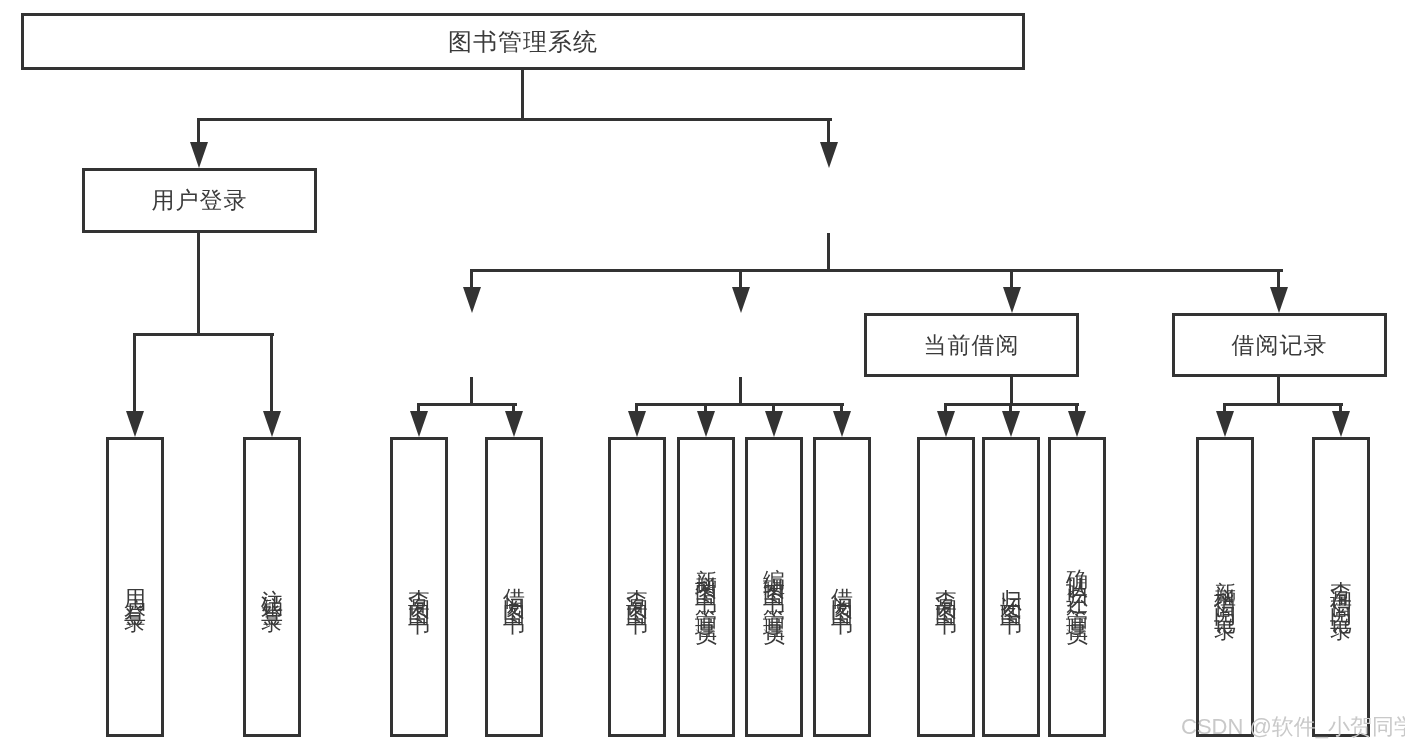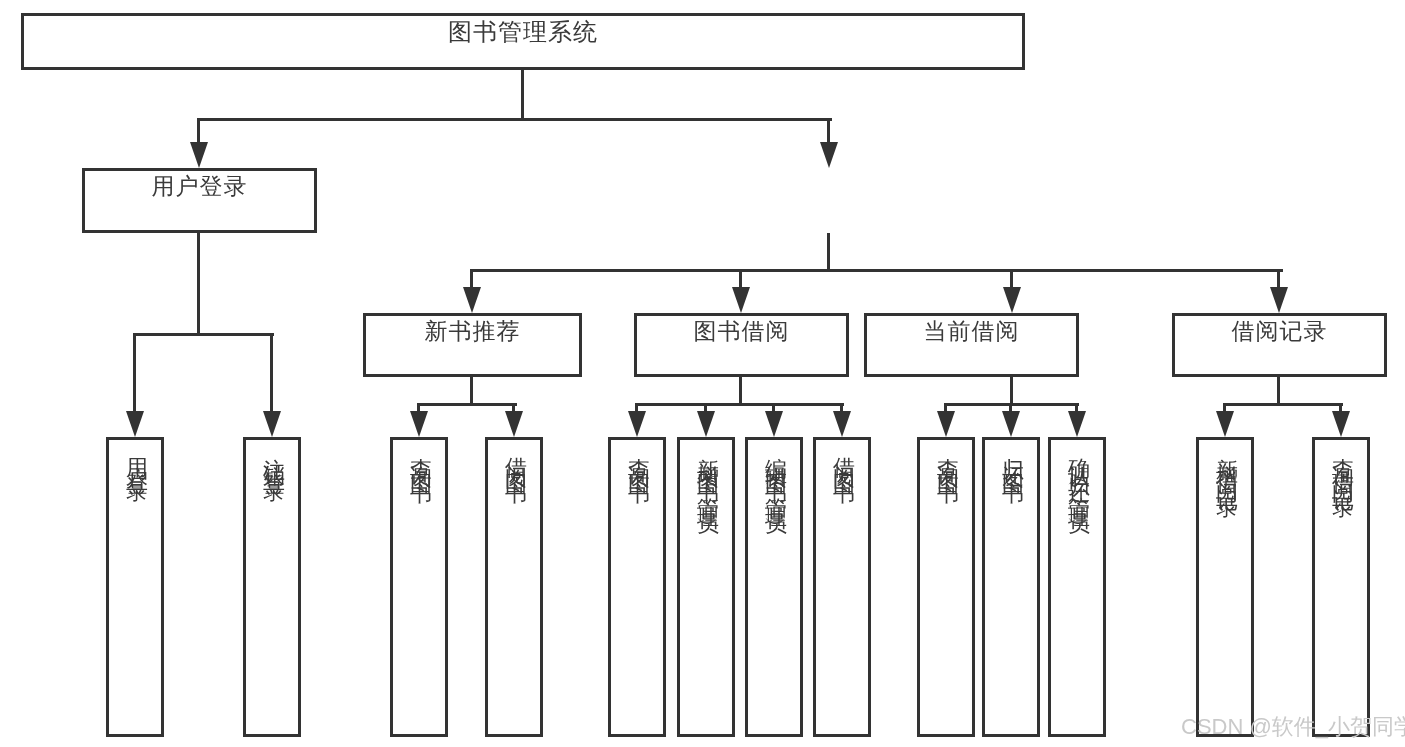--- a/index.html
+++ b/index.html
@@ -10,22 +10,22 @@
     background: var(--background, #ffffff);
     font-family: "Liberation Sans", sans-serif;
     overflow: hidden;
   }
   .box {
     position: absolute;
     box-sizing: border-box;
     background: var(--box_fill, #ffffff);
     border: 3px solid var(--line, #333333);
     display: flex;
+    align-items: center;
     justify-content: center;
-    font-family: Liberation Mono, monospace;
   }
   .hlabel {
     color: var(--text, #3a3a3a);
     font-size: 23px;
     letter-spacing: 1px;
     white-space: nowrap;
   }
   .root-label { font-size: 24px; }
   .vlabel {
     color: var(--text, #3a3a3a);
@@ -92,26 +92,20 @@
     <div class="vline" style="left:470px; top:269px; height:22px;"></div>
     <div class="arrow" style="left:463px; top:287px;"></div>
     <div class="vline" style="left:739px; top:269px; height:22px;"></div>
     <div class="arrow" style="left:732px; top:287px;"></div>
     <div class="vline" style="left:1010px; top:269px; height:22px;"></div>
     <div class="arrow" style="left:1003px; top:287px;"></div>
     <div class="vline" style="left:1277px; top:269px; height:22px;"></div>
     <div class="arrow" style="left:1270px; top:287px;"></div>
   </div>
 
-  <div class="box" style="left:363px; top:313px; width:219px; height:64px;">
-    <span class="hlabel">新书推荐</span>
-  </div>
-  <div class="box" style="left:634px; top:313px; width:215px; height:64px;">
-    <span class="hlabel">图书借阅</span>
-  </div>
   <div class="box" style="left:864px; top:313px; width:215px; height:64px;">
     <span class="hlabel">当前借阅</span>
   </div>
   <div class="box" style="left:1172px; top:313px; width:215px; height:64px;">
     <span class="hlabel">借阅记录</span>
   </div>
 
   <div>
     <div class="vline" style="left:470px; top:377px; height:28px;"></div>
     <div class="hline" style="left:417px; top:403px; width:100px;"></div>

